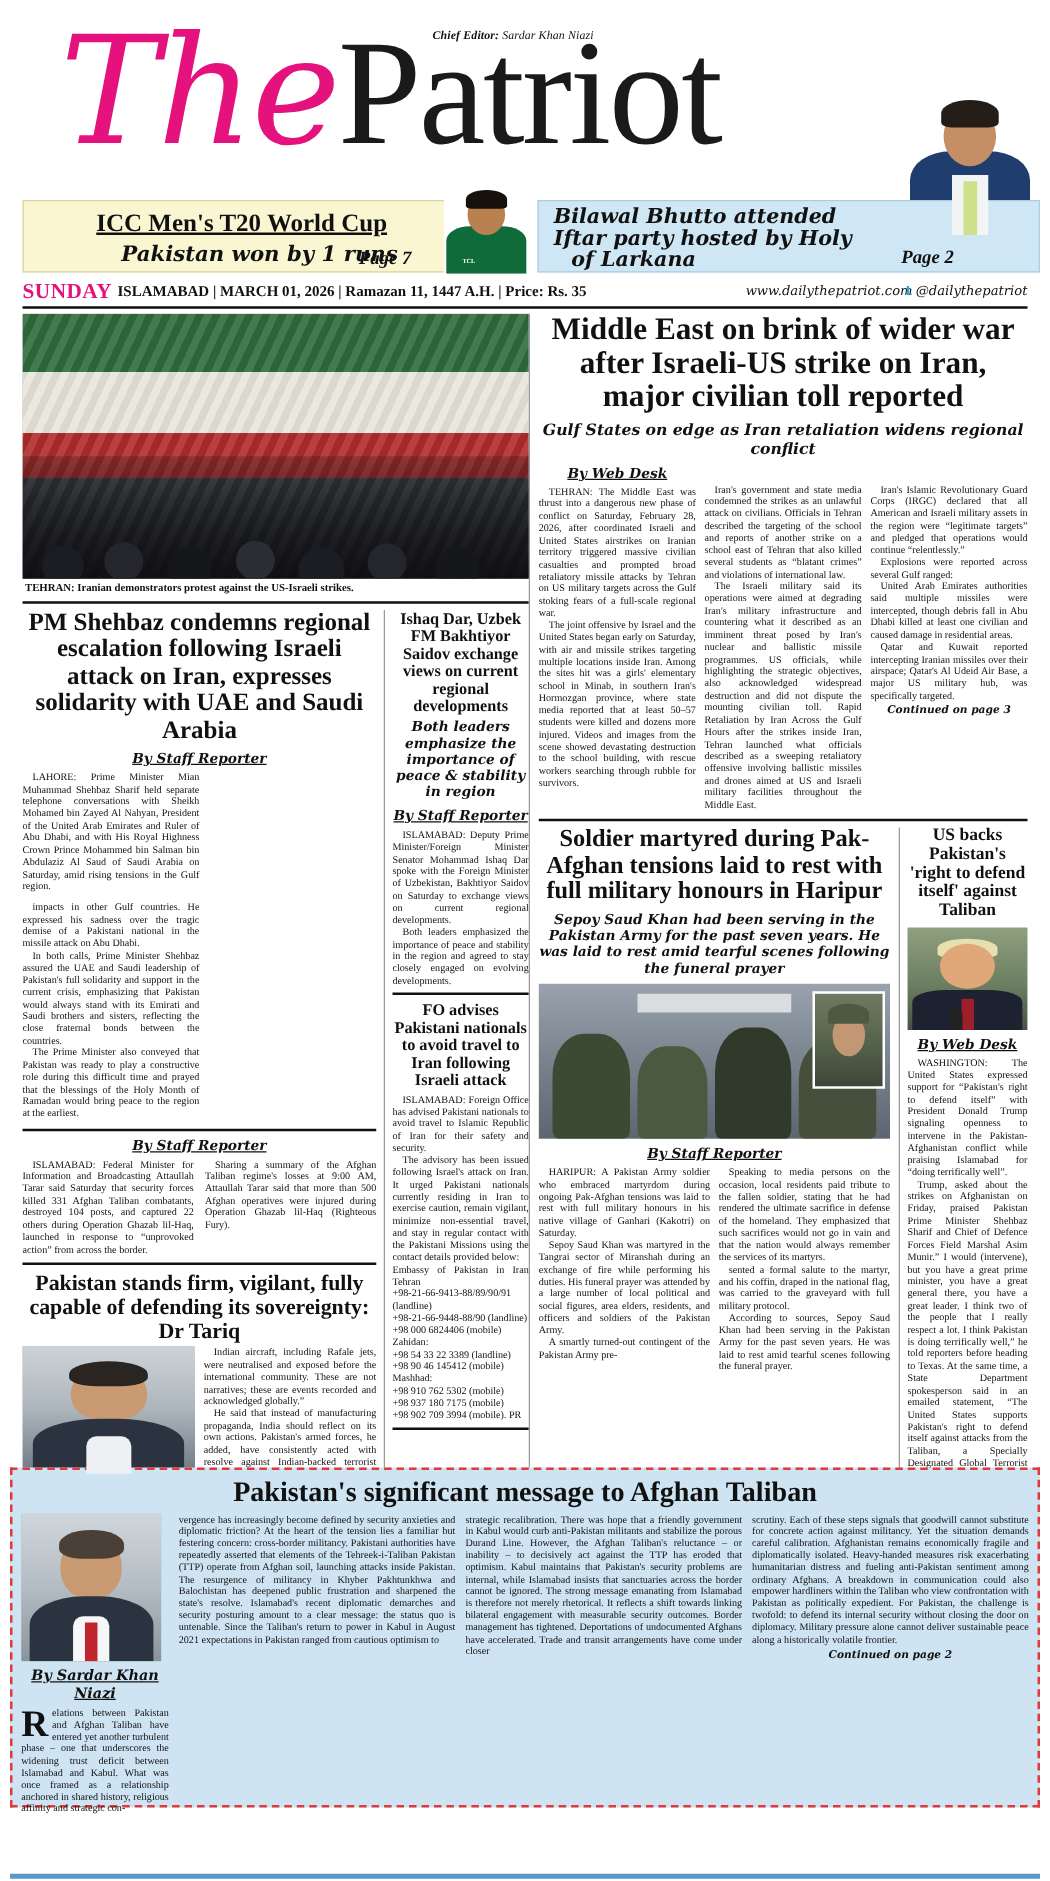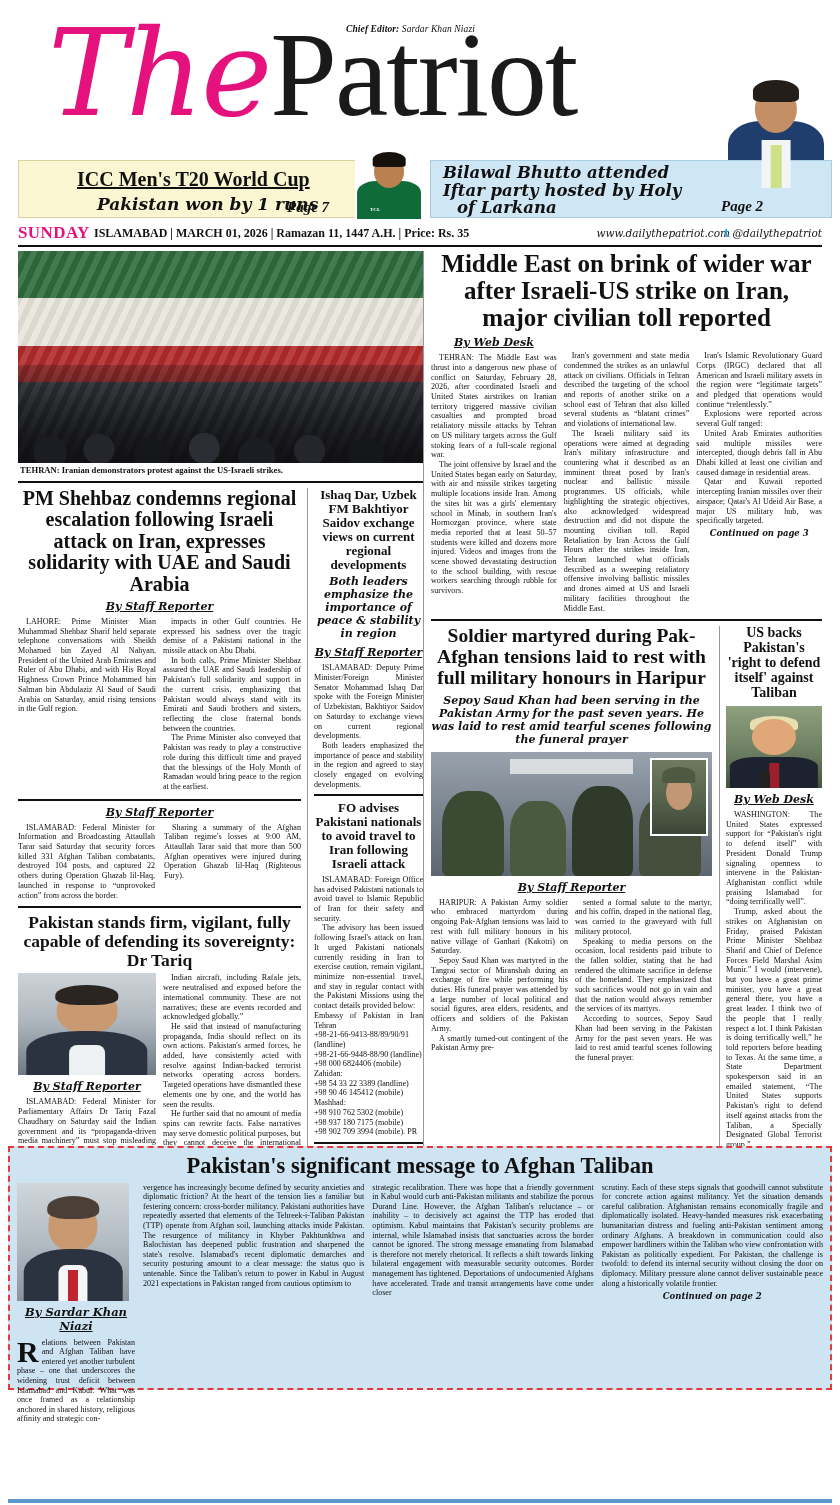--- a/index.html
+++ b/index.html
@@ -176,21 +176,21 @@
           <div class="flagwall"></div>
             <div class="crowd"></div>
         </div>
         <div class="caption">TEHRAN: Iranian demonstrators protest against the US-Israeli strikes.</div>
         <div class="rule"></div>
 
         <div style="display:flex;">
           <div style="width:289px;flex:0 0 289px;padding-right:6px;box-sizing:border-box;">
             <div class="hd" style="font-size:20px;">PM Shehbaz condemns regional escalation following Israeli attack on Iran, expresses solidarity with UAE and Saudi Arabia</div>
             <div class="byline">By Staff Reporter</div>
-            <div style="display:flex;gap:7px;">
+            <div style="display:flex;gap:7px;flex-direction:column;">
               <div class="body" style="width:50%;">
                 <p>LAHORE: Prime Minister Mian Muhammad Shehbaz Sharif held separate telephone conversations with Sheikh Mohamed bin Zayed Al Nahyan, President of the United Arab Emirates and Ruler of Abu Dhabi, and with His Royal Highness Crown Prince Mohammed bin Salman bin Abdulaziz Al Saud of Saudi Arabia on Saturday, amid rising tensions in the Gulf region.</p>
               </div>
               <div class="body" style="width:50%;">
                 <p>impacts in other Gulf countries. He expressed his sadness over the tragic demise of a Pakistani national in the missile attack on Abu Dhabi.</p>
                   <p>In both calls, Prime Minister Shehbaz assured the UAE and Saudi leadership of Pakistan's full solidarity and support in the current crisis, emphasizing that Pakistan would always stand with its Emirati and Saudi brothers and sisters, reflecting the close fraternal bonds between the countries.</p>
                   <p>The Prime Minister also conveyed that Pakistan was ready to play a constructive role during this difficult time and prayed that the blessings of the Holy Month of Ramadan would bring peace to the region at the earliest.</p>
               </div>
             </div>
             <div class="rule" style="margin-top:7px;"></div>
@@ -255,20 +255,21 @@
               <div>+98 937 180 7175 (mobile)</div>
               <div>+98 902 709 3994 (mobile). PR</div>
             </div>
             <div class="rule"></div>
           </div>
         </div>
       </div>
 
       <div style="flex:1;border-left:1px solid #999;padding-left:7px;box-sizing:border-box;">
         <div class="hd" style="font-size:25px;">Middle East on brink of wider war after Israeli-US strike on Iran, major civilian toll reported</div>
+        <div class="kicker" style="font-size:12.5px;margin-top:6px;">Gulf States on edge as Iran retaliation widens regional conflict</div>
         <div style="display:flex;gap:7px;margin-top:3px;">
           <div style="width:33.3%;">
             <div class="byline" style="margin-top:2px;">By Web Desk</div>
             <div class="body">
               <p>TEHRAN: The Middle East was thrust into a dangerous new phase of conflict on Saturday, February 28, 2026, after coordinated Israeli and United States airstrikes on Iranian territory triggered massive civilian casualties and prompted broad retaliatory missile attacks by Tehran on US military targets across the Gulf stoking fears of a full-scale regional war.</p>
                 <p>The joint offensive by Israel and the United States began early on Saturday, with air and missile strikes targeting multiple locations inside Iran. Among the sites hit was a girls' elementary school in Minab, in southern Iran's Hormozgan province, where state media reported that at least 50–57 students were killed and dozens more injured. Videos and images from the scene showed devastating destruction to the school building, with rescue workers searching through rubble for survivors.</p>
             </div>
           </div>
           <div class="body" style="width:33.3%;padding-top:17px;">
             <p>Iran's government and state media condemned the strikes as an unlawful attack on civilians. Officials in Tehran described the targeting of the school and reports of another strike on a school east of Tehran that also killed several students as “blatant crimes” and violations of international law.</p>
@@ -301,22 +302,22 @@
               </div>
             </div>
             <div class="byline">By Staff Reporter</div>
             <div style="display:flex;gap:7px;">
               <div class="body" style="width:50%;">
                 <p>HARIPUR: A Pakistan Army soldier who embraced martyrdom during ongoing Pak-Afghan tensions was laid to rest with full military honours in his native village of Ganhari (Kakotri) on Saturday.</p>
                   <p>Sepoy Saud Khan was martyred in the Tangrai sector of Miranshah during an exchange of fire while performing his duties. His funeral prayer was attended by a large number of local political and social figures, area elders, residents, and officers and soldiers of the Pakistan Army.</p>
                   <p>A smartly turned-out contingent of the Pakistan Army pre-</p>
               </div>
               <div class="body" style="width:50%;">
-                <p>sented a formal salute to the martyr, and his coffin, draped in the national flag, was carried to the graveyard with full military protocol.</p>
-                  <p>Speaking to media persons on the occasion, local residents paid tribute to the fallen soldier, stating that he had rendered the ultimate sacrifice in defense of the homeland. They emphasized that such sacrifices would not go in vain and that the nation would always remember the services of its martyrs.</p>
+                <p>Speaking to media persons on the occasion, local residents paid tribute to the fallen soldier, stating that he had rendered the ultimate sacrifice in defense of the homeland. They emphasized that such sacrifices would not go in vain and that the nation would always remember the services of its martyrs.</p>
+                  <p>sented a formal salute to the martyr, and his coffin, draped in the national flag, was carried to the graveyard with full military protocol.</p>
                   <p>According to sources, Sepoy Saud Khan had been serving in the Pakistan Army for the past seven years. He was laid to rest amid tearful scenes following the funeral prayer.</p>
               </div>
             </div>
           </div>
 
           <div style="flex:1;border-left:1px solid #999;padding-left:6px;box-sizing:border-box;">
             <div class="hd" style="font-size:14px;">US backs Pakistan's 'right to defend itself' against Taliban</div>
             <div class="photo" style="height:82px;margin-top:5px;">
               <div class="trump">
                   <div class="suit"></div>
@@ -331,21 +332,21 @@
               <p>WASHINGTON: The United States expressed support for “Pakistan's right to defend itself” with President Donald Trump signaling openness to intervene in the Pakistan-Afghanistan conflict while praising Islamabad for “doing terrifically well”.</p>
                 <p>Trump, asked about the strikes on Afghanistan on Friday, praised Pakistan Prime Minister Shehbaz Sharif and Chief of Defence Forces Field Marshal Asim Munir.” I would (intervene), but you have a great prime minister, you have a great general there, you have a great leader. I think two of the people that I really respect a lot. I think Pakistan is doing terrifically well,” he told reporters before heading to Texas. At the same time, a State Department spokesperson said in an emailed statement, “The United States supports Pakistan's right to defend itself against attacks from the Taliban, a Specially Designated Global Terrorist group.”</p>
             </div>
             <div class="rule"></div>
           </div>
         </div>
       </div>
     </div>
   </div>
 
-  <div class="opinion" style="top:1146px;height:244px;">
+  <div class="opinion" style="top:1174px;height:272px;">
     <div class="op-title">Pakistan's significant message to Afghan Taliban</div>
     <div style="display:flex;gap:8px;">
       <div style="width:118px;flex:0 0 118px;">
         <div class="op-photo">
           <div class="portrait" style="background:linear-gradient(180deg,#cfd6db 0%,#b4bcc3 50%,#8a939b 100%);"></div>
           <div class="hair" style="background:#4a4038;"></div>
           <div class="shirt" style="background:#f4f6f7;"></div>
           <div class="tie" style="background:#c0242e;"></div>
         </div>
         <div class="op-byline">By Sardar Khan Niazi</div>

